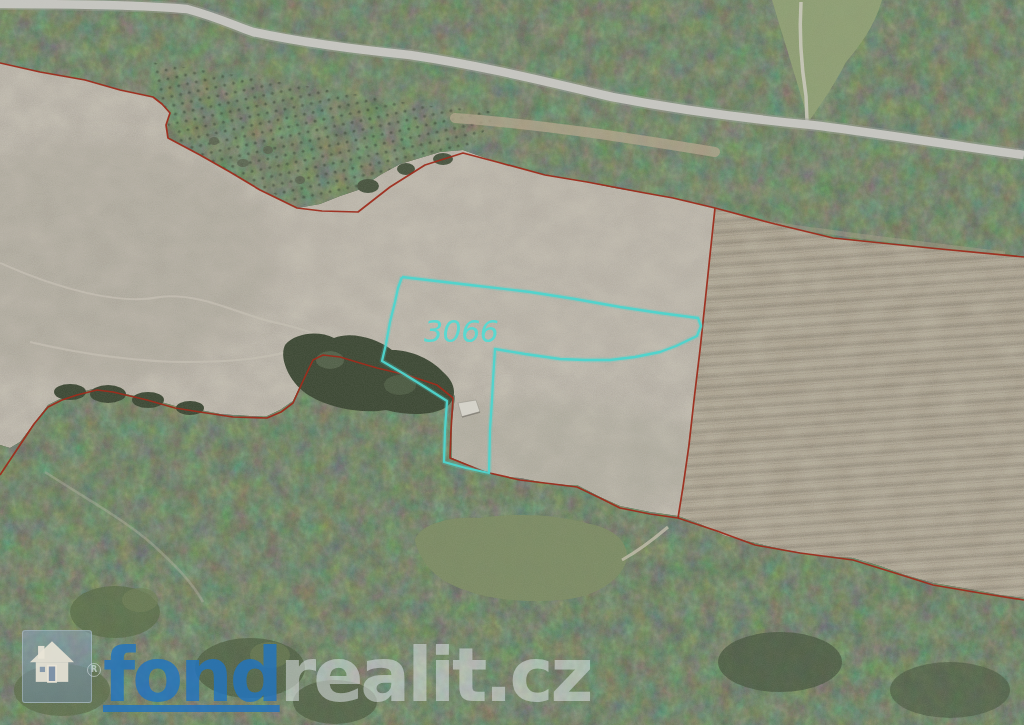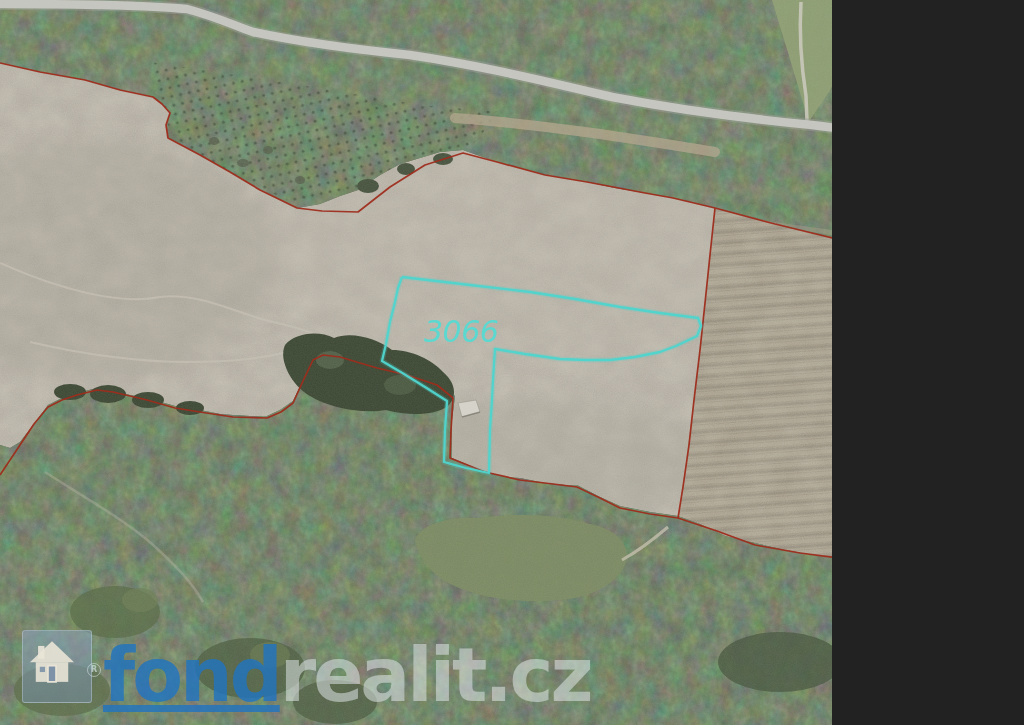--- a/index.html
+++ b/index.html
@@ -1,16 +1,16 @@
 <!DOCTYPE html>
 <html><head>
 <meta charset="utf-8">
 <style>
   html,body{margin:0;padding:0;background:#222;}
-  .stage{position:relative;width:832px;height:725px;overflow:hidden;
+  .stage{position:relative;width:1024px;height:725px;overflow:hidden;
          font-family:"DejaVu Sans","Liberation Sans",sans-serif;}
   .stage svg{position:absolute;left:0;top:0;}
   .watermark{position:absolute;left:0;top:0;width:100%;height:100%;pointer-events:none;}
   .wm-box{position:absolute;left:22px;top:630px;width:70px;height:73px;border-radius:3px;
           background:linear-gradient(rgba(138,162,186,.58),rgba(116,142,168,.5));
           border:1px solid rgba(215,228,240,.35);box-sizing:border-box;
           display:flex;align-items:center;justify-content:center;}
   .wm-reg{position:absolute;left:87px;top:663px;width:12px;height:12px;border-radius:50%;
           border:1px solid rgba(232,238,244,.5);color:rgba(232,238,244,.6);
           font-size:8px;line-height:12px;text-align:center;font-weight:bold;}

